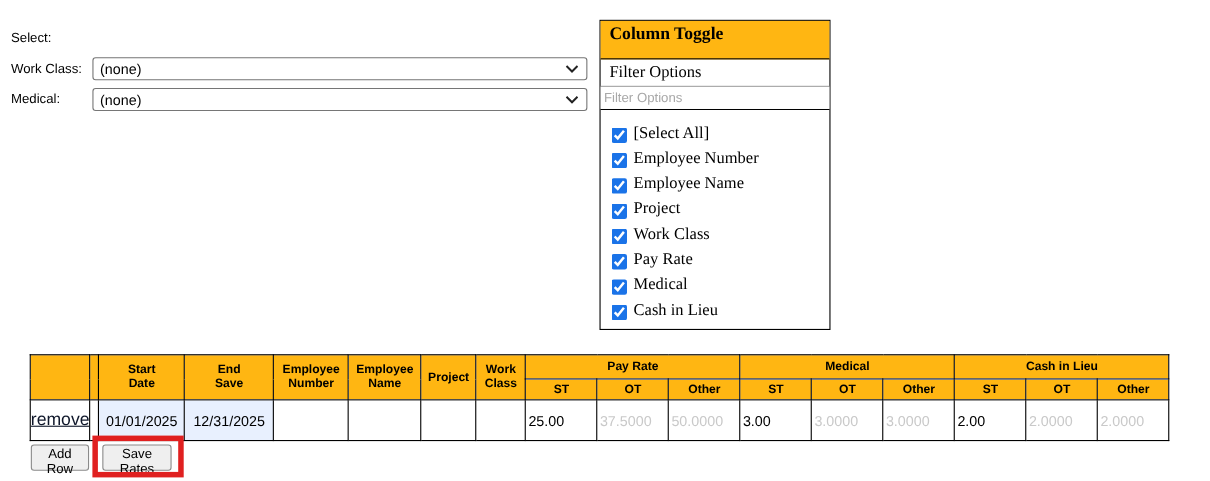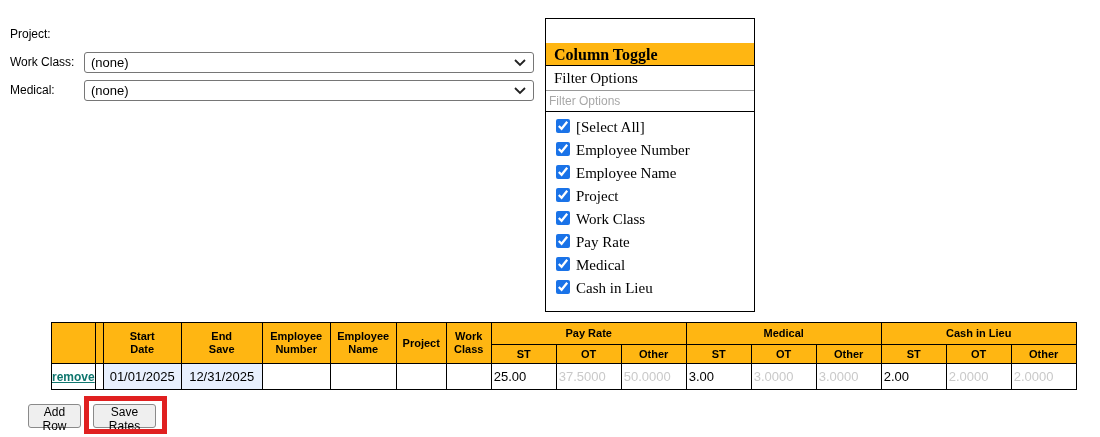--- a/index.html
+++ b/index.html
@@ -21,81 +21,80 @@
   }
   .chevron { position: absolute; right: 8px; top: 7px; pointer-events: none; line-height: 0; }
 
   
   .panel {
     position: absolute; left: 545px; top: 18px; width: 210px;
     border: 1px solid #000; background: #fff; font-family: "Liberation Serif", serif;
   }
   .panel-header {
     background: #ffb612; border-bottom: 1px solid #000;
-    font-weight: bold; font-size: 16px; padding: 2px 8px; height: 23px; line-height: 19px; color: #000; margin-top: 24px;
+    font-weight: bold; font-size: 16px; padding: 2px 8px; height: 35px; line-height: 19px; color: #000;
   }
   .panel-filter-label { font-size: 15px; padding: 4px 8px 3px 8px; border-bottom: 1px solid #999; color: #000; }
   .panel-input-row { border-bottom: 1px solid #000; height: 21px; }
   .panel-input {
     width: 100%; height: 100%; border: none; outline: none;
     font-family: "Liberation Sans", sans-serif; font-size: 12px; padding: 0 3px; color: #000;
   }
   .panel-input::placeholder { color: #a8a8a8; }
   .cb-list { padding: 7px 4px 8px 10px; }
-  .cb-row { display: flex; align-items: flex-start; height: 23px; font-size: 15px; color: #000; }
+  .cb-row { display: flex; align-items: flex-end; height: 23px; font-size: 15px; color: #000; }
   .cb { width: 14px; height: 14px; accent-color: #1a73e8; margin: 0 6px 0 0; }
 
   
   table.rate-table {
     position: absolute; left: 27px; top: 322px;
     border-collapse: collapse; table-layout: fixed;
     font-family: "Liberation Sans", sans-serif;
-    margin-left: 24px;
   }
   .rate-table th, .rate-table td { border: 1px solid #000; padding: 0; overflow: hidden; }
   .rate-table th {
     background: #ffb612; color: #000; font-size: 11px; font-weight: bold;
     text-align: center; white-space: pre-line; line-height: 13px;
   }
   .rate-table thead tr.gr1 { height: 22px; }
   .rate-table thead tr.gr2 { height: 19px; }
   .rate-table tbody tr { height: 22px; }
   .rate-table td { background: #fff; font-size: 13px; }
   td.sep-b { background: #fff; }
   td.date-cell { background: #e8f0fe; }
   .cell-input {
-    width: 100%; height: 25px; border: none; outline: none; background: transparent;
+    width: 100%; height: 36px; border: none; outline: none; background: transparent;
     font-family: "Liberation Sans", sans-serif; font-size: 13px; color: #000; padding: 0 2px;
   }
   .cell-input.center { text-align: center; }
   .cell-input.num { padding-right: 5px; }
   .cell-input.ro { color: #c9c9c9; }
   td.remove-cell { text-align: center; }
-  .remove-link { color: #0f766e; text-decoration: underline; font-size: 12px; cursor: pointer; font-weight: bold; }
+  .remove-link { color: #0f172a; text-decoration: underline; font-size: 16px; cursor: pointer; }
 
   
   .btn {
     position: absolute; height: 24px; background: #efefef; border: 1px solid #8a8a8a;
     border-radius: 3px; font-family: "Liberation Sans", sans-serif; font-size: 12px;
     color: #000; padding: 0 6px; cursor: pointer;
   }
   .btn-add { left: 28px; top: 404px; width: 53px; }
   .btn-save { left: 93px; top: 404px; width: 63px; }
   .annotation-box {
     position: absolute; left: 84px; top: 396px; width: 83px; height: 38px;
     border: 5px solid #e02020; pointer-events: none;
   }
 </style>
 </head>
 <body>
 
 <div class="canvas">
 
   <div class="form-row r1">
-    <div class="form-label">Project:</div>
+    <div class="form-label">Select:</div>
   </div>
 
   <div class="form-row r2">
     <div class="form-label">Work Class:</div>
     <div class="select-wrap">
       <select class="ctl">
         <option>(none)</option>
       </select>
       <span class="chevron">
         <svg width="12" height="8" viewBox="0 0 12 8">

